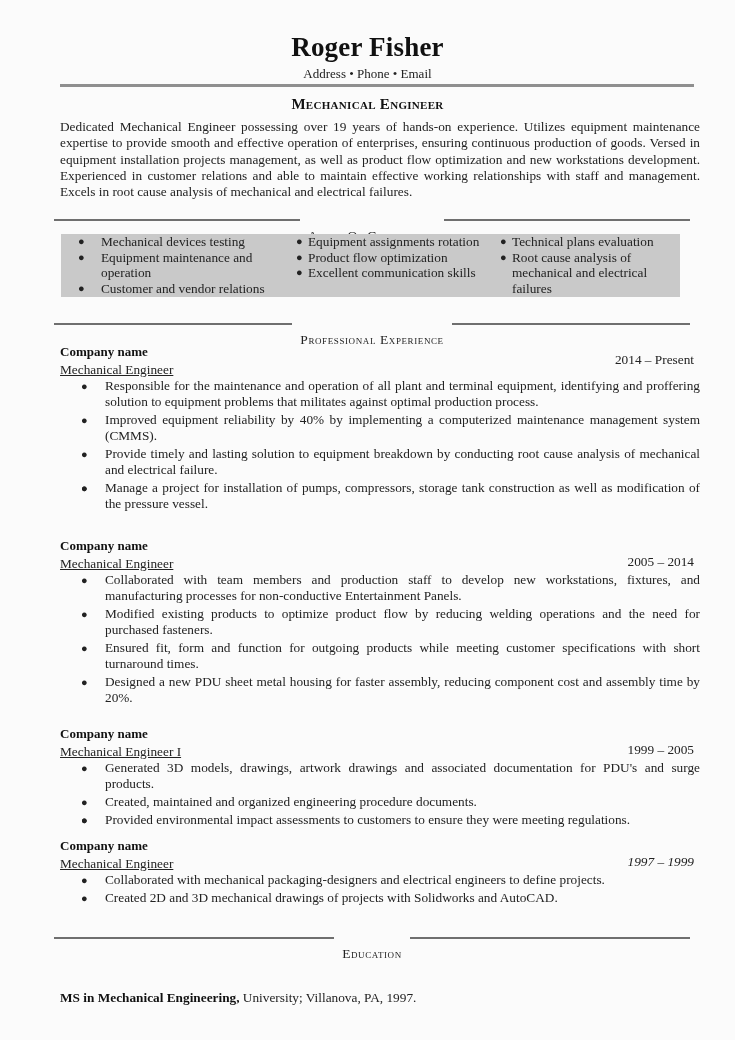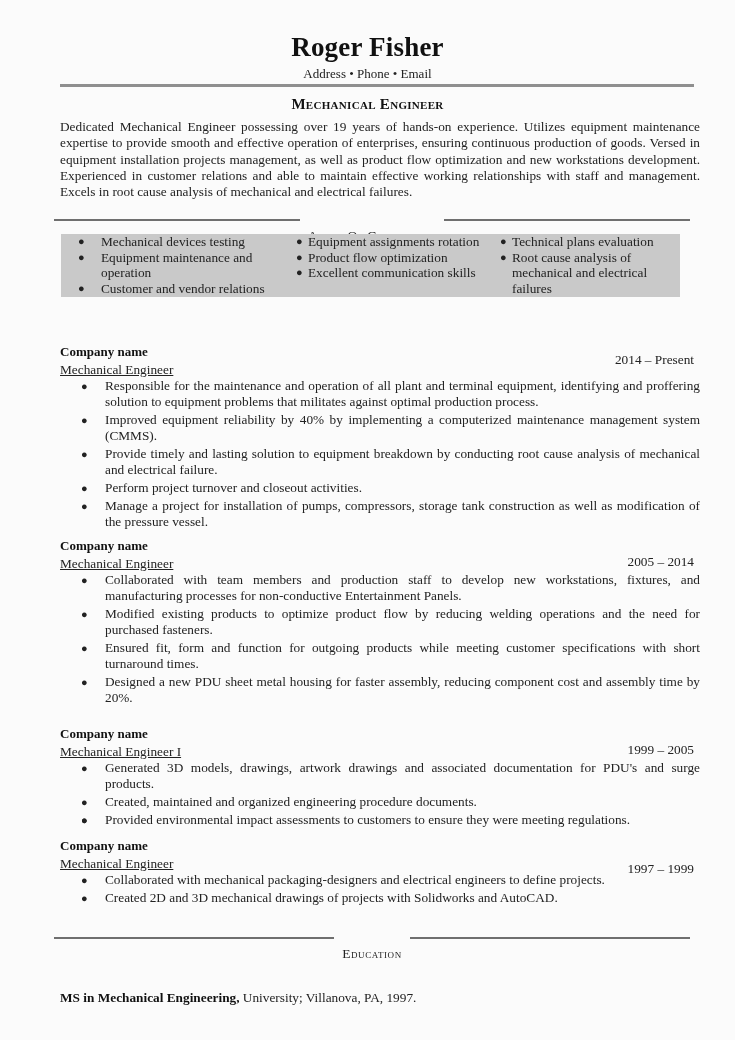--- a/index.html
+++ b/index.html
@@ -105,32 +105,37 @@
       <li><span class="b">●</span><span>Equipment assignments rotation</span></li>
       <li><span class="b">●</span><span>Product flow optimization</span></li>
       <li><span class="b">●</span><span>Excellent communication skills</span></li>
     </ul>
     <ul class="comp-col col3">
       <li><span class="b">●</span><span>Technical plans evaluation</span></li>
       <li><span class="b">●</span><span>Root cause analysis of mechanical and electrical failures</span></li>
     </ul>
   </div>
 
+  <div class="section-head" style="top:315px;">
+    <span class="line"></span>
+    <span class="label">Professional Experience</span>
+    <span class="line"></span>
+  </div>
 
   <div class="job" style="top:344px;">
     <div class="company">Company name</div>
     <div class="row">
       <span class="role">Mechanical Engineer</span>
       <span class="dates" style="top:-8px;">2014 – Present</span>
     </div>
     <ul>
       <li><span class="b">●</span><span>Responsible for the maintenance and operation of all plant and terminal equipment, identifying and proffering solution to equipment problems that militates against optimal production process.</span></li>
       <li><span class="b">●</span><span>Improved equipment reliability by 40% by implementing a computerized maintenance management system (CMMS).</span></li>
       <li><span class="b">●</span><span>Provide timely and lasting solution to equipment breakdown by conducting root cause analysis of mechanical and electrical failure.</span></li>
-      <li><span class="b">●</span><span>Perform project turnover and closeout activities.</span></li>
+      <li><span class="b">●</span></li>
       <li><span class="b">●</span><span>Manage a project for installation of pumps, compressors, storage tank construction as well as modification of the pressure vessel.</span></li>
     </ul>
   </div>
 
   <div class="job" style="top:538px;">
     <div class="company">Company name</div>
     <div class="row">
       <span class="role">Mechanical Engineer</span>
       <span class="dates" style="top:0px;">2005 – 2014</span>
     </div>
@@ -153,21 +158,21 @@
       <li><span class="b">●</span><span>Created, maintained and organized engineering procedure documents.</span></li>
       <li><span class="b">●</span></li>
       <li><span class="b">●</span><span>Provided environmental impact assessments to customers to ensure they were meeting regulations.</span></li>
     </ul>
   </div>
 
   <div class="job" style="top:838px;">
     <div class="company">Company name</div>
     <div class="row">
       <span class="role">Mechanical Engineer</span>
-      <span class="dates" style="top:7px;">1997 – 1999</span>
+      <span class="dates" style="top:0px;font-style:italic;">1997 – 1999</span>
     </div>
     <ul>
       <li><span class="b">●</span><span>Collaborated with mechanical packaging-designers and electrical engineers to define projects.</span></li>
       <li><span class="b">●</span><span>Created 2D and 3D mechanical drawings of projects with Solidworks and AutoCAD.</span></li>
     </ul>
   </div>
 
   <div class="section-head" style="top:929px;">
     <span class="line"></span>
     <span class="label">Education</span>

